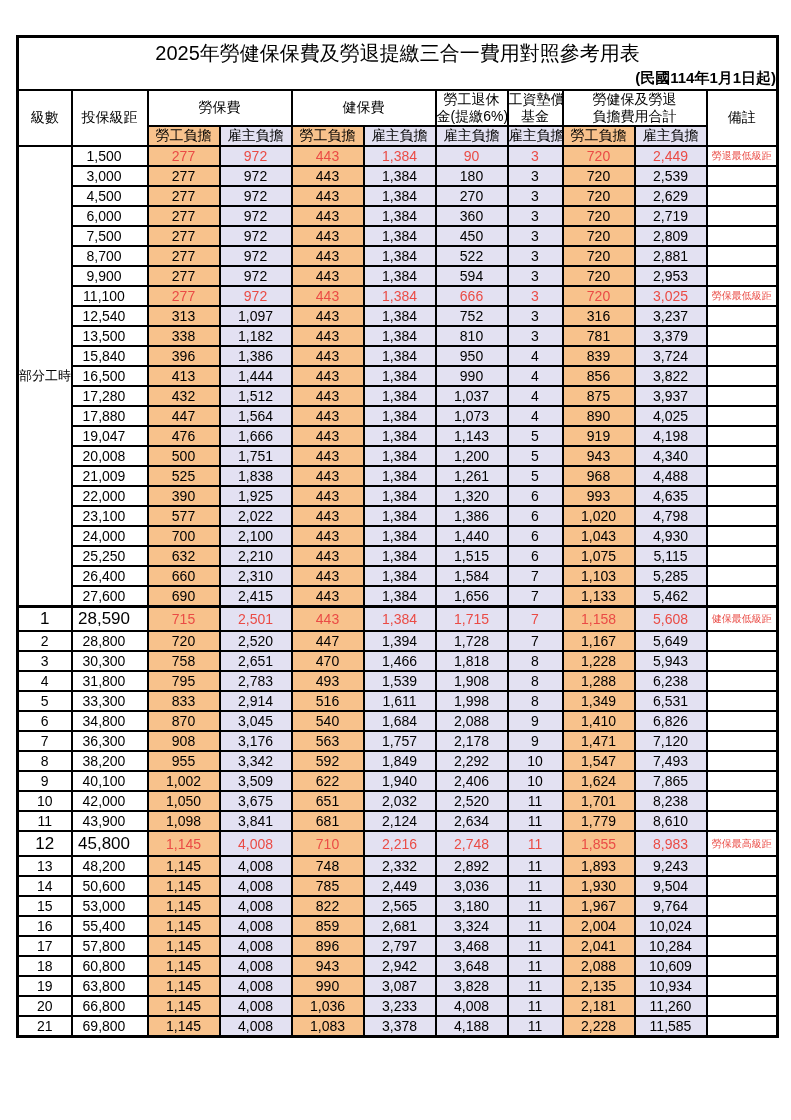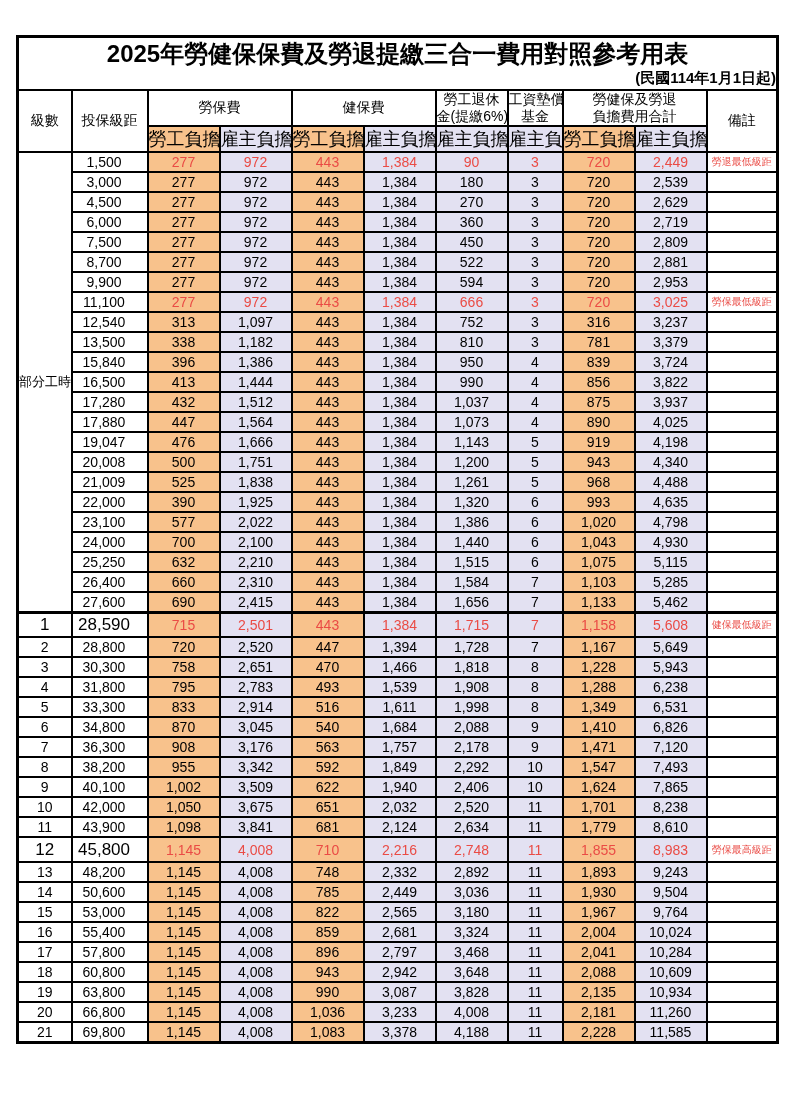--- a/index.html
+++ b/index.html
@@ -19,27 +19,27 @@
     border-collapse:collapse;table-layout:fixed;width:760px;
     border:3px solid var(--border);
   }
   td,th{
     border:2px solid var(--border);
     padding:0;overflow:hidden;white-space:nowrap;
     font-weight:normal;
   }
   
   .title-cell{height:51px;text-align:center;vertical-align:middle;}
-  .title-line{font-size:24px;font-weight:bold;line-height:27px;}
+  .title-line{font-size:20px;font-weight:normal;line-height:27px;}
   .subtitle-line{font-size:15px;font-weight:bold;line-height:21px;text-align:right;}
   
   thead .hcell{text-align:center;vertical-align:middle;font-size:14px;}
   .hrow{height:17px;}
   .two-line{font-size:13.5px;line-height:17px;}
-  .subhead{height:17px;text-align:right;font-size:18px;margin-left:17px;}
+  .subhead{height:17px;text-align:center;font-size:14px;margin-left:17px;}
   .subhead.emp{background:var(--emp-bg);}
   .subhead.er{background:var(--er-bg);}
   
   tbody tr{height:20px;}
   tbody td{font-size:14px;text-align:center;vertical-align:middle;}
   td.salary-cell{text-align:center;padding-right:11px;}
   td.val.emp{background:var(--emp-bg);}
   td.val.er{background:var(--er-bg);}
   td.remark-cell{font-size:10px;color:var(--red);padding:0 1px;}
   td.part-time-cell{font-size:13px;text-align:right;padding:0;}

